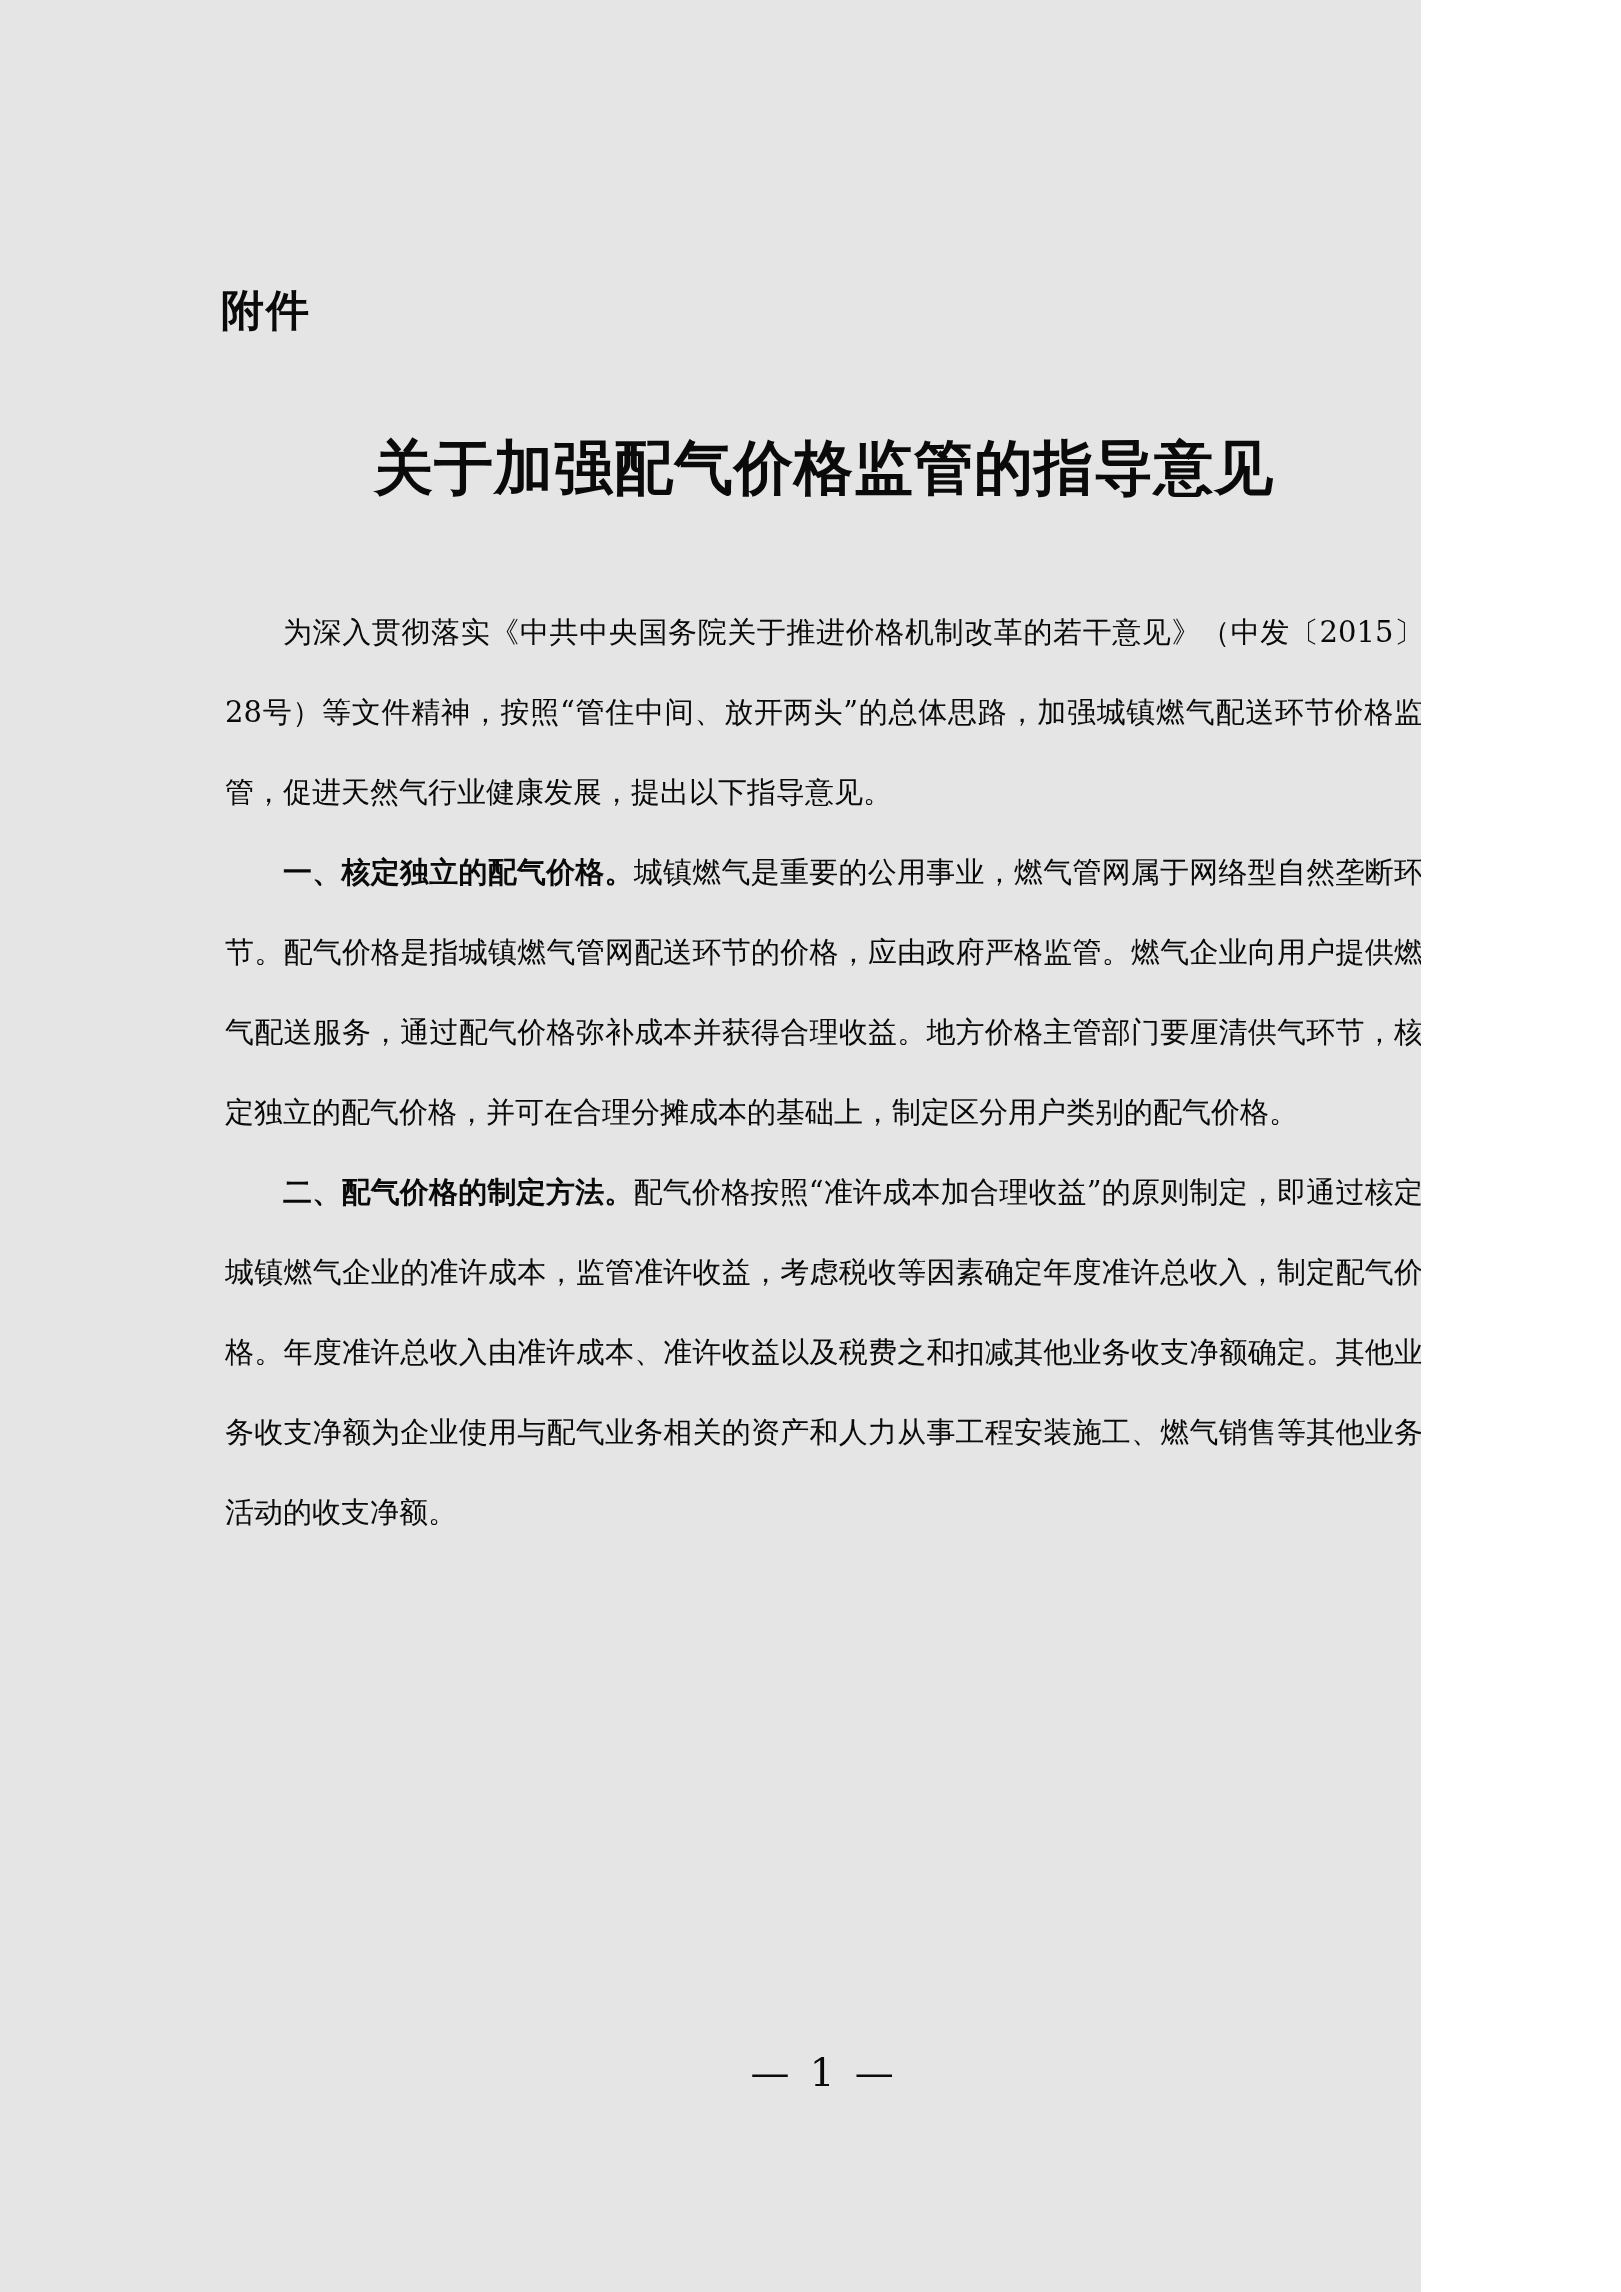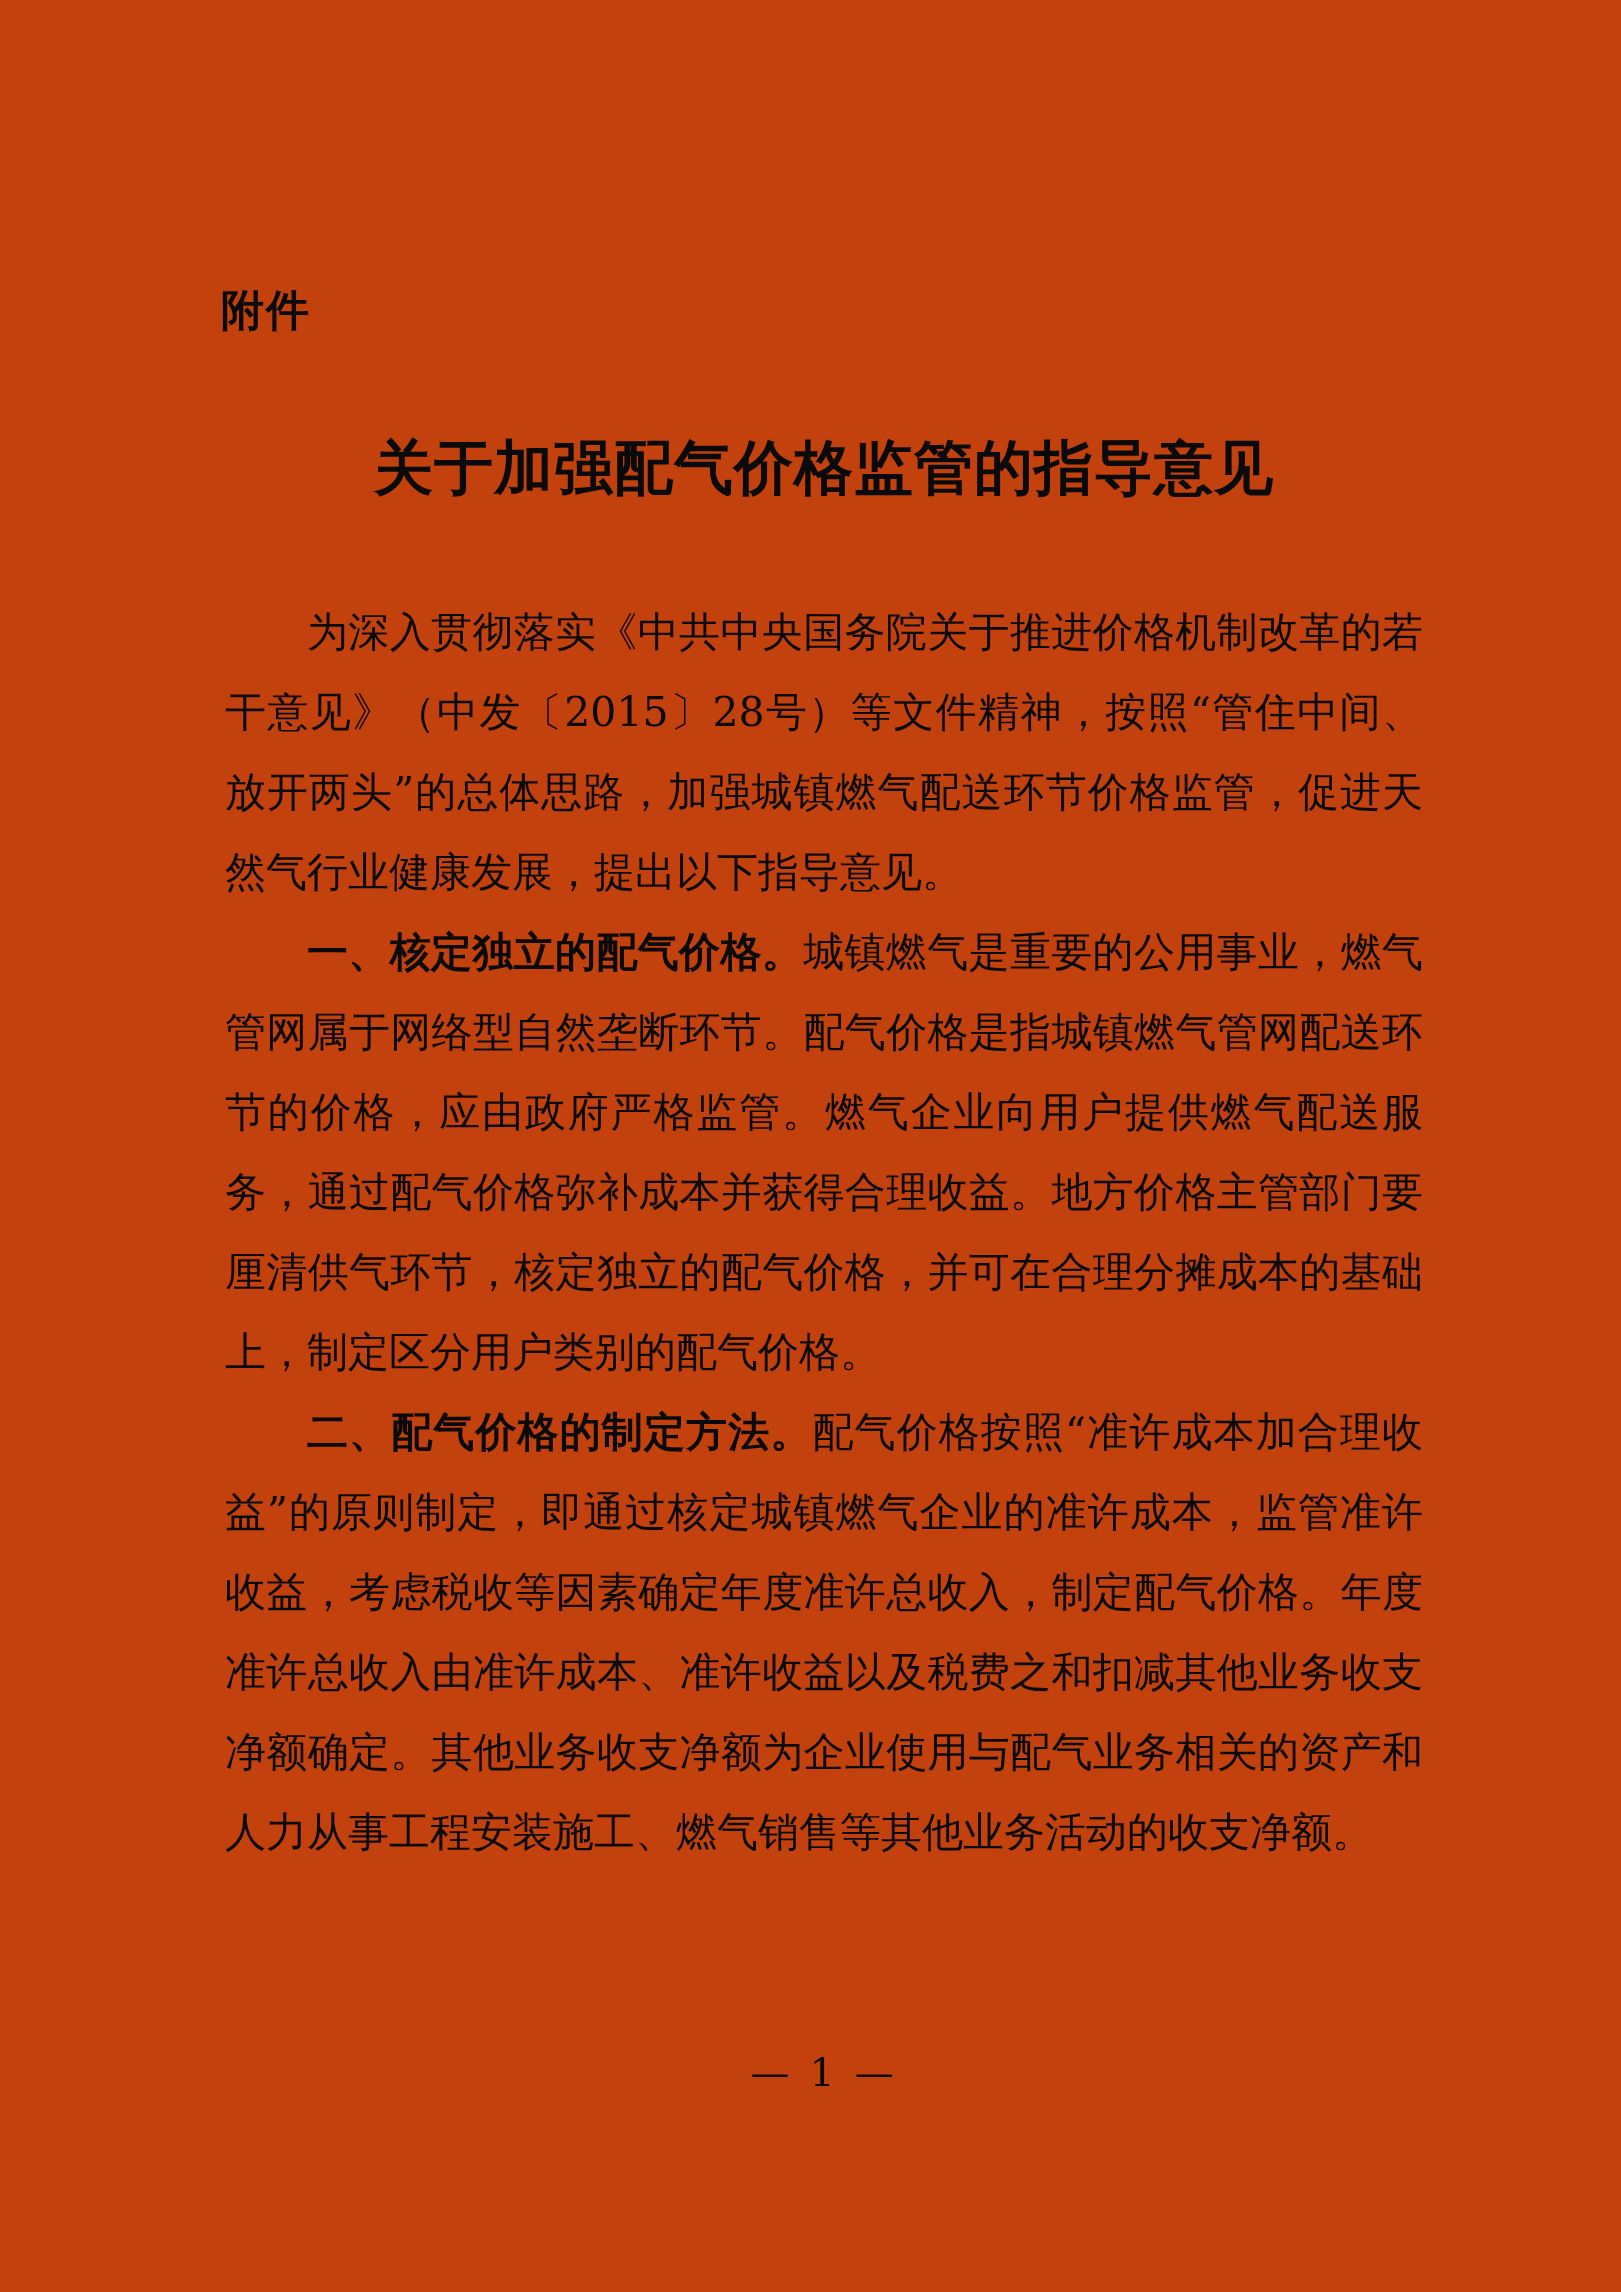--- a/index.html
+++ b/index.html
@@ -2,23 +2,23 @@
 <html><head>
 <meta charset="utf-8">
 <style>
   html, body {
     margin: 0;
     padding: 0;
     background: #ffffff;
   }
   .page {
     position: relative;
-    width: 1621px;
+    width: 1421px;
     height: 2293px;
-    background: #c2410c;
+    background: #e5e5e5;
     color: #0a0a0a;
     font-family: "DejaVu Serif", "Liberation Serif", serif;
     overflow: hidden;
   }
   .attachment {
     position: absolute;
     left: 221px;
     top: 282px;
     font-size: 43px;
     font-weight: bold;
@@ -37,21 +37,21 @@
     font-weight: bold;
     font-family: Liberation Sans, sans-serif;
     letter-spacing: 1px;
     white-space: nowrap;
   }
   .doc-body {
     position: absolute;
     left: 225px;
     top: 592px;
     width: 1198px;
-    font-size: 41px;
+    font-size: 29px;
     line-height: 80px;
     text-align: justify;
     text-justify: inter-character;
   }
   .doc-body p {
     margin: 0;
     padding: 0;
     text-indent: 2em;
   }
   .para-lead {

